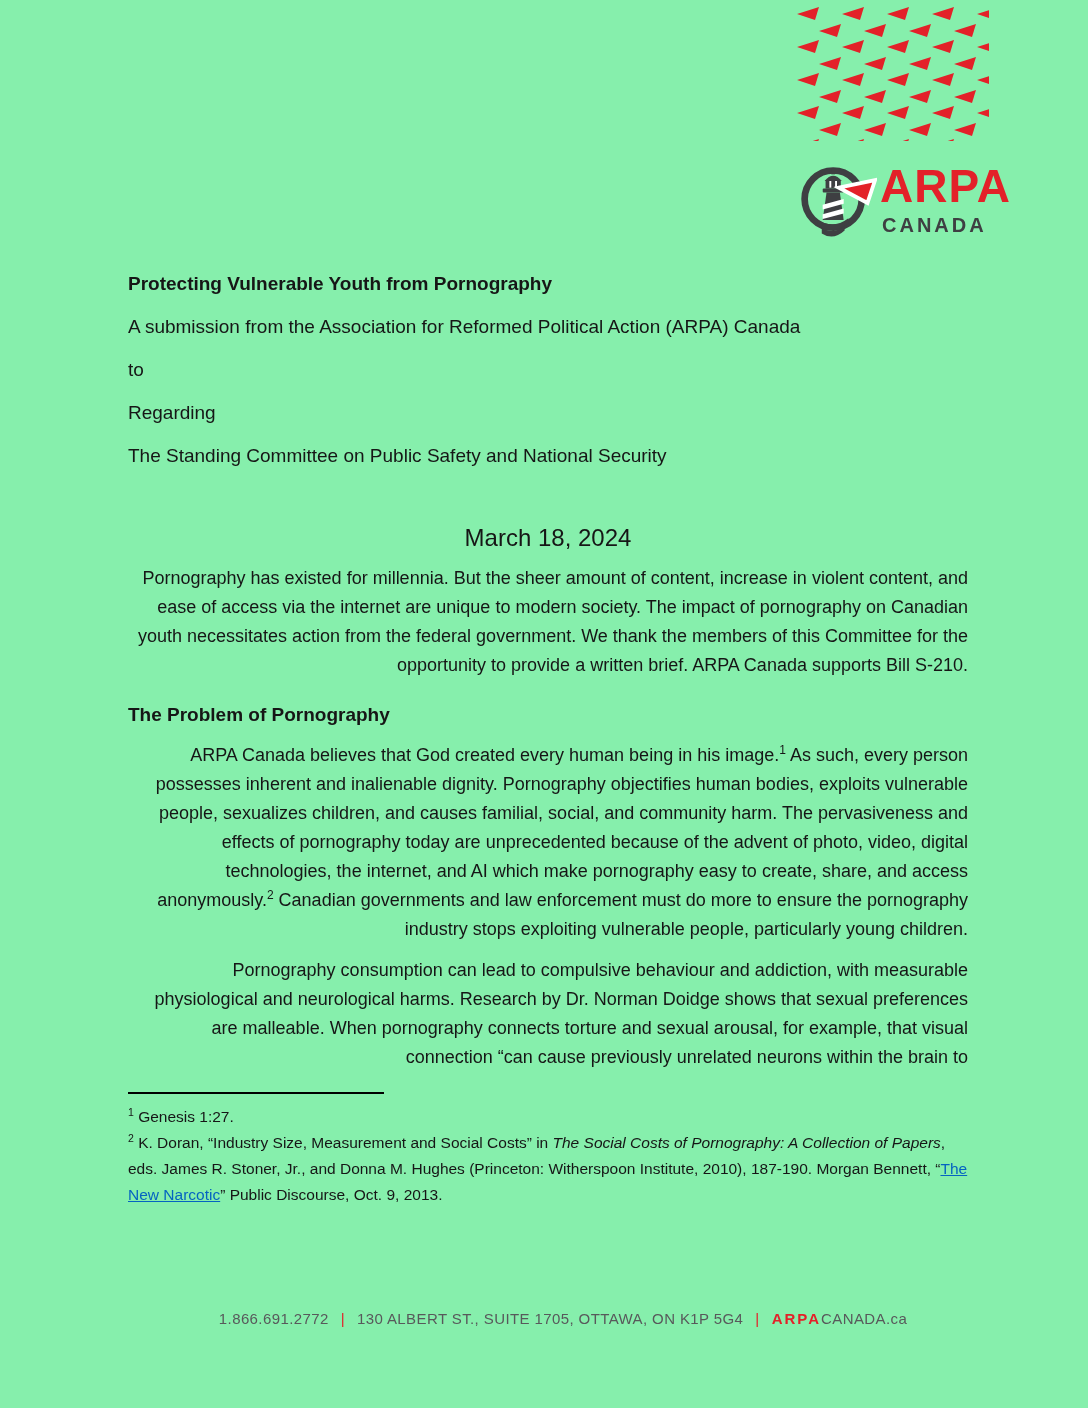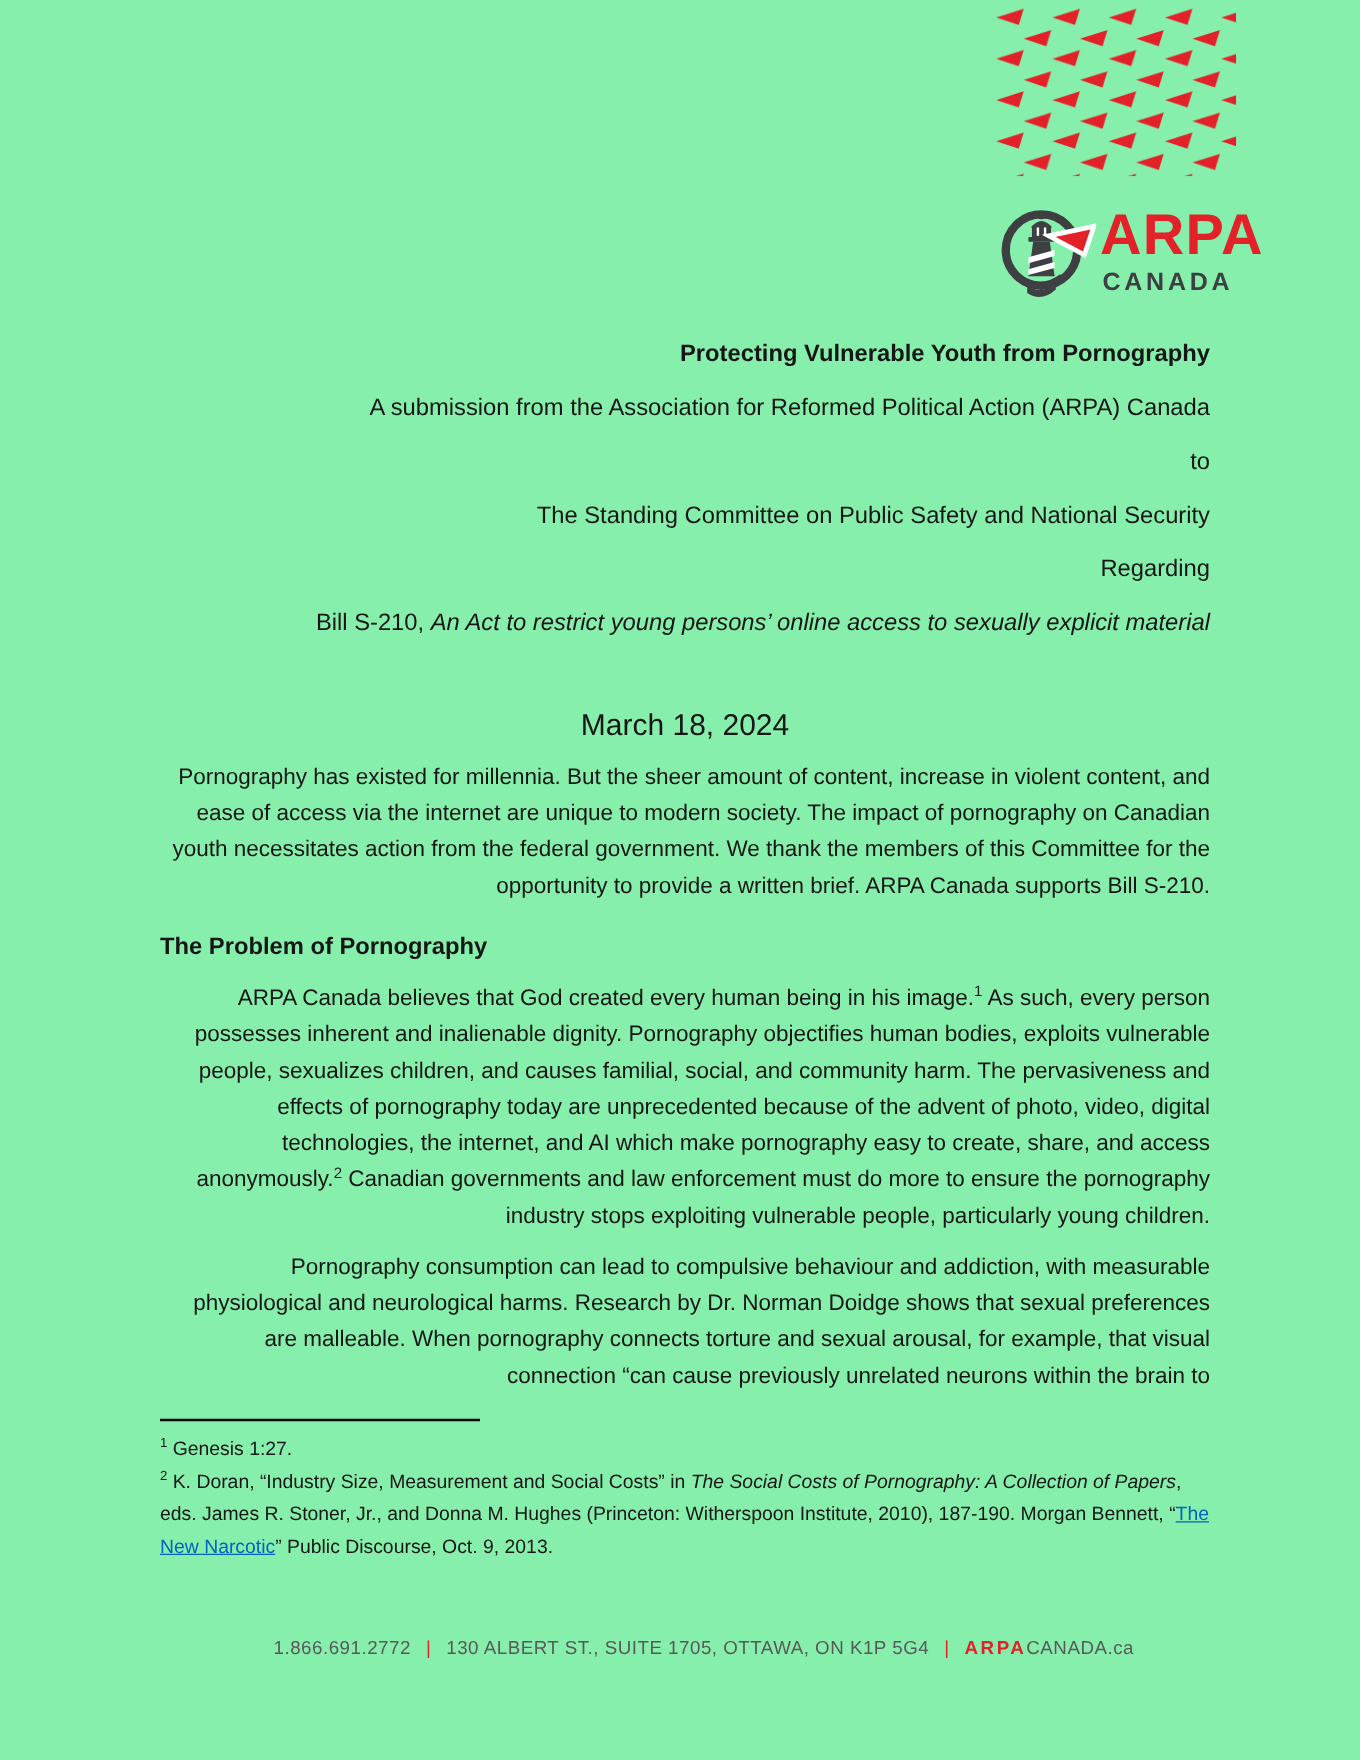--- a/index.html
+++ b/index.html
@@ -24,21 +24,21 @@
 
   
   .logo-block { position: absolute; left: 797px; top: 6px; width: 215px; }
   .logo-row { display: flex; align-items: flex-start; margin-top: 11px; }
   .logo-text { margin-left: 3px; padding-top: 7px; }
   .logo-arpa { font-size: 46px; font-weight: bold; color: var(--red); line-height: 1; letter-spacing: 1px; }
   .logo-canada { font-size: 20px; font-weight: bold; color: var(--dark); letter-spacing: 3px; margin-top: 5px; margin-left: 2px; }
 
   
   .content { padding: 262px 120px 0 128px; }
-  .title-block { text-align: right; }
+  .title-block { text-align: left; }
   .title-block p { font-size: 19px; line-height: 43px; }
   .doc-title { font-weight: bold; }
   .italic { font-style: italic; }
   .date-line { text-align: center; font-size: 24px; line-height: 29px; margin-top: 46px; }
   .para { font-size: 18px; line-height: 29px; margin-top: 12px; text-align: right; }
   .para.first { margin-top: 12px; }
   .section-heading { font-size: 19px; font-weight: bold; line-height: 29px; margin-top: 20px; }
   .para sup { font-size: 12px; line-height: 0; vertical-align: super; }
 
   
@@ -95,23 +95,22 @@
       </div>
     </div>
   </div>
 
   <div class="content">
 
     <div class="title-block">
       <p class="doc-title">Protecting Vulnerable Youth from Pornography</p>
       <p>A submission from the Association for Reformed Political Action (ARPA) Canada</p>
       <p>to</p>
+      <p>Regarding</p>
       <p>The Standing Committee on Public Safety and National Security</p>
-      <p>Regarding</p>
-      <p><span>Bill S-210, </span><span class="italic">An Act to restrict young persons’ online access to sexually explicit material</span></p>
     </div>
 
     <p class="date-line">March 18, 2024</p>
 
     <p class="para first">Pornography has existed for millennia. But the sheer amount of content, increase in violent content, and ease of access via the internet are unique to modern society. The impact of pornography on Canadian youth necessitates action from the federal government. We thank the members of this Committee for the opportunity to provide a written brief. ARPA Canada supports Bill S-210.</p>
 
     <p class="section-heading">The Problem of Pornography</p>
 
     <p class="para"><span>ARPA Canada believes that God created every human being in his image.</span><sup>1</sup><span> As such, every person possesses inherent and inalienable dignity. Pornography objectifies human bodies, exploits vulnerable people, sexualizes children, and causes familial, social, and community harm. The pervasiveness and effects of pornography today are unprecedented because of the advent of photo, video, digital technologies, the internet, and AI which make pornography easy to create, share, and access anonymously.</span><sup>2</sup><span> Canadian governments and law enforcement must do more to ensure the pornography industry stops exploiting vulnerable people, particularly young children.</span></p>
 

